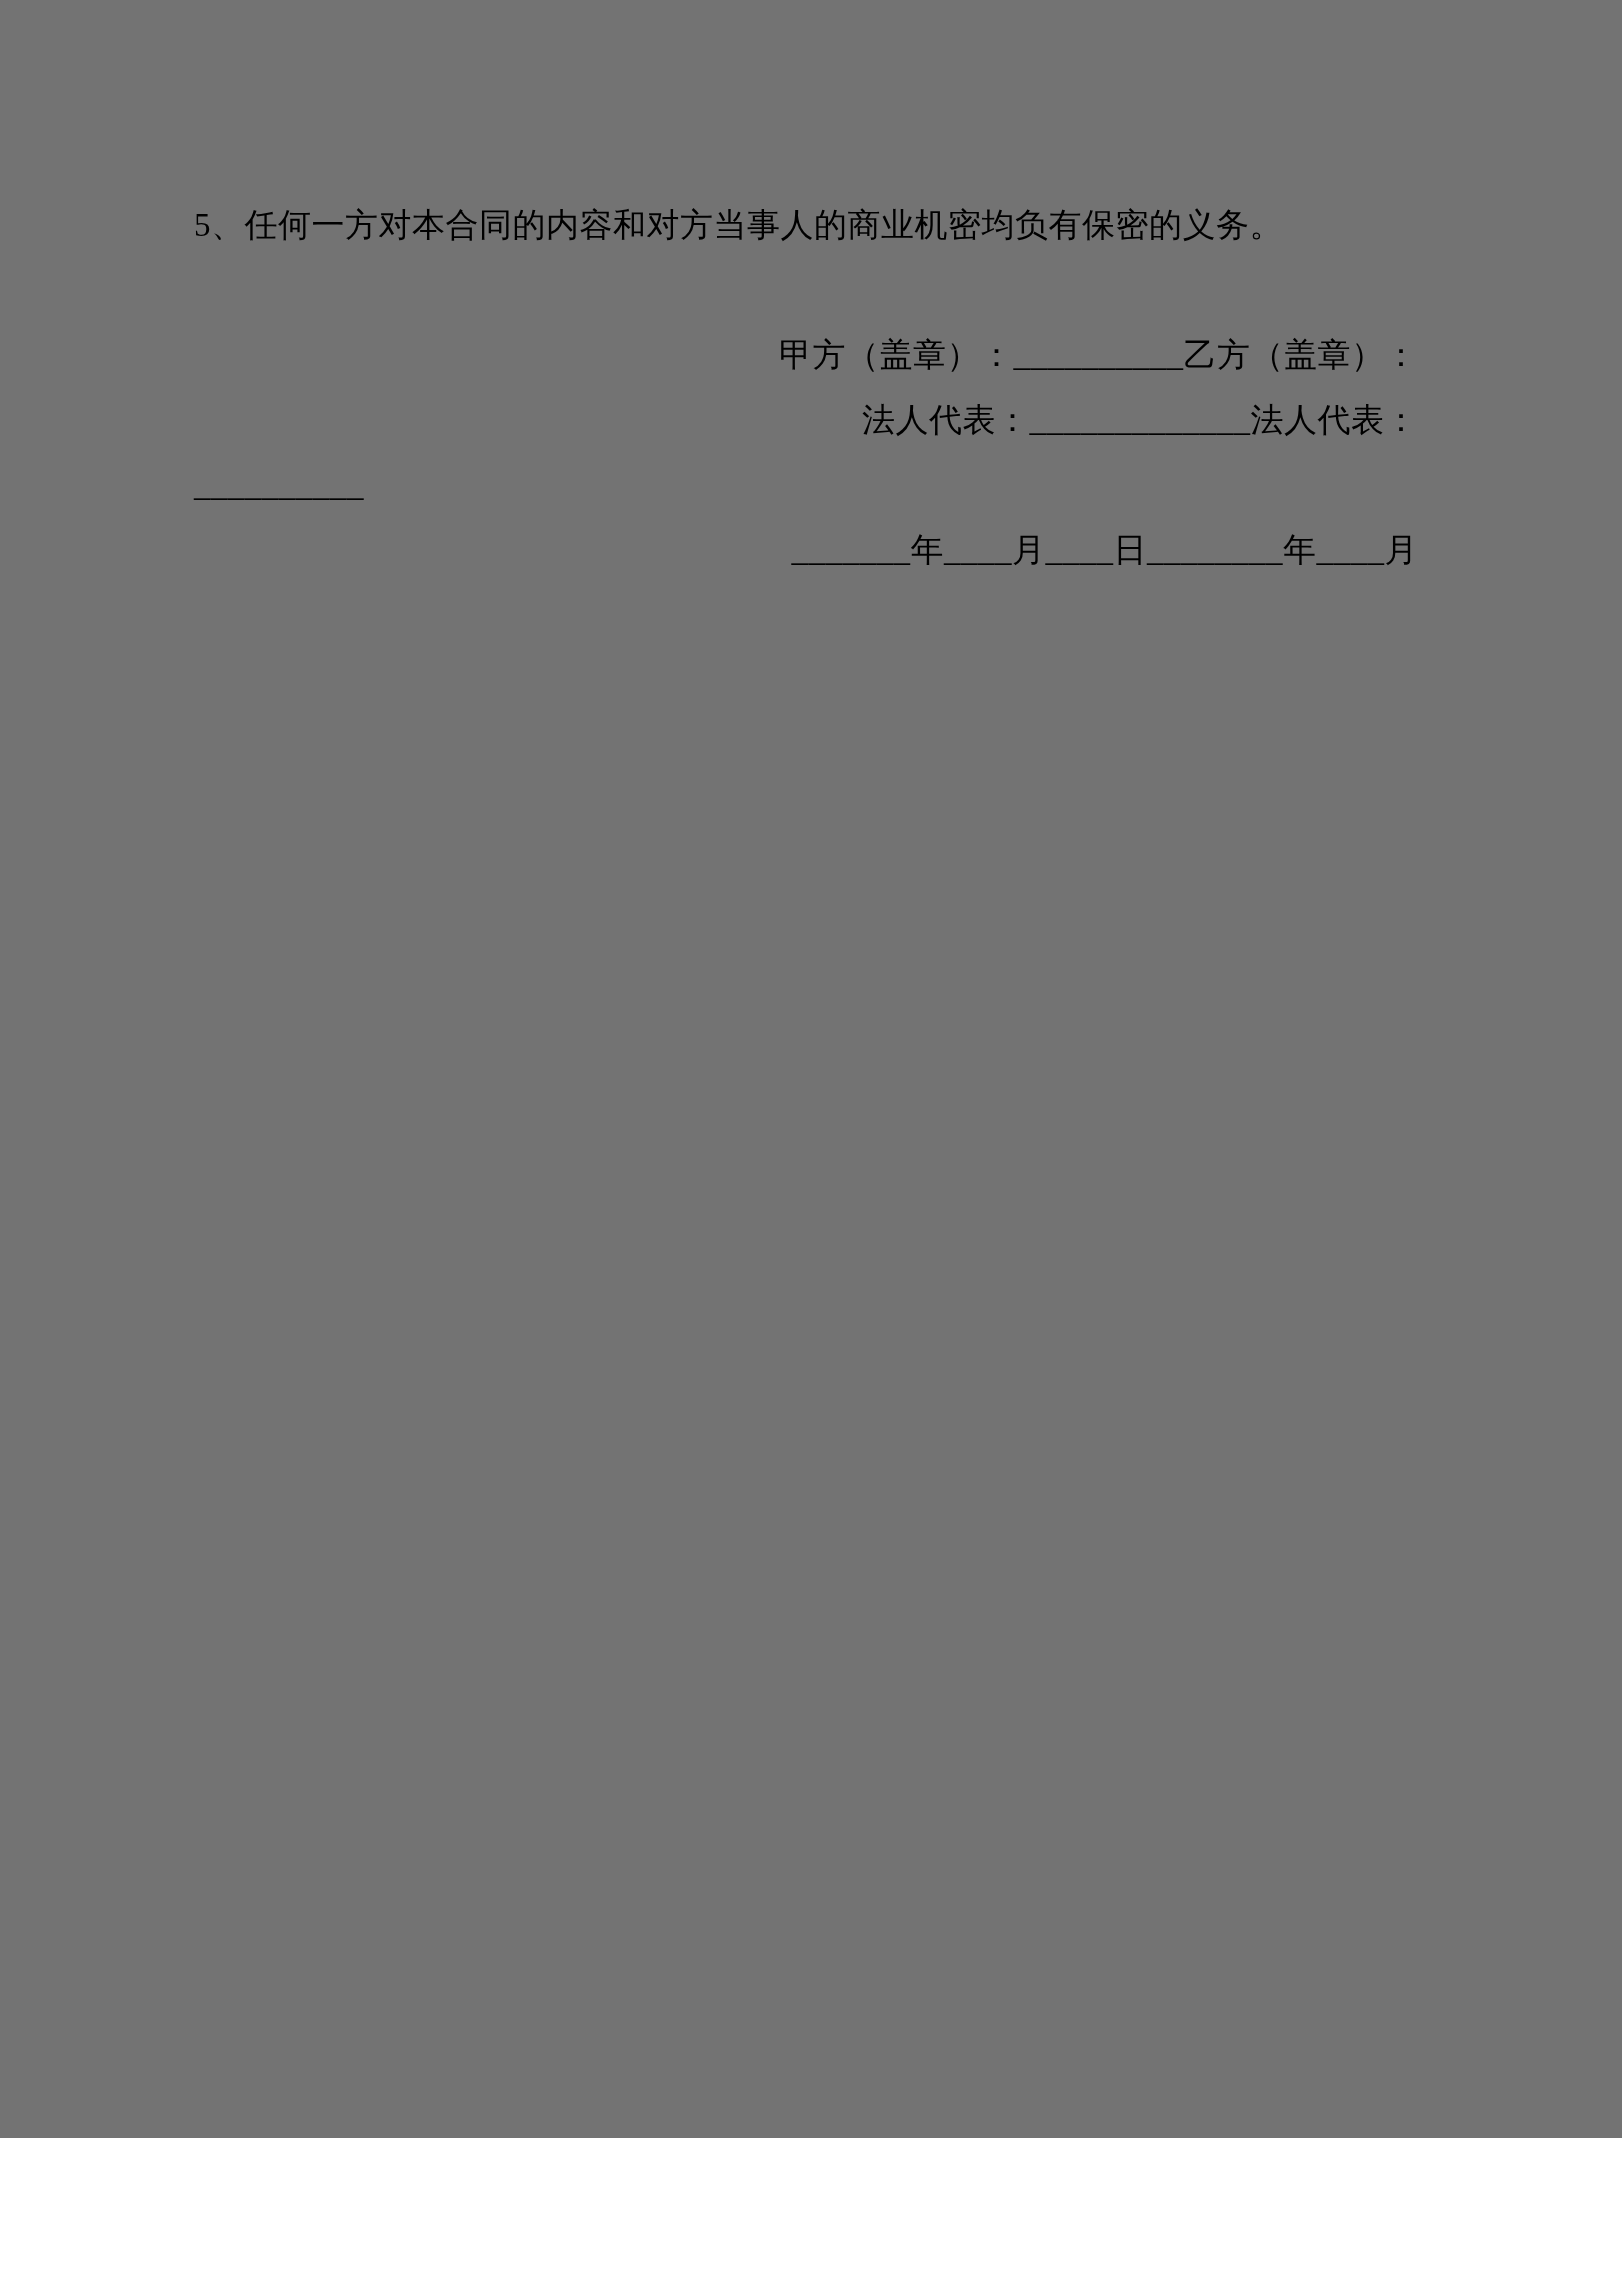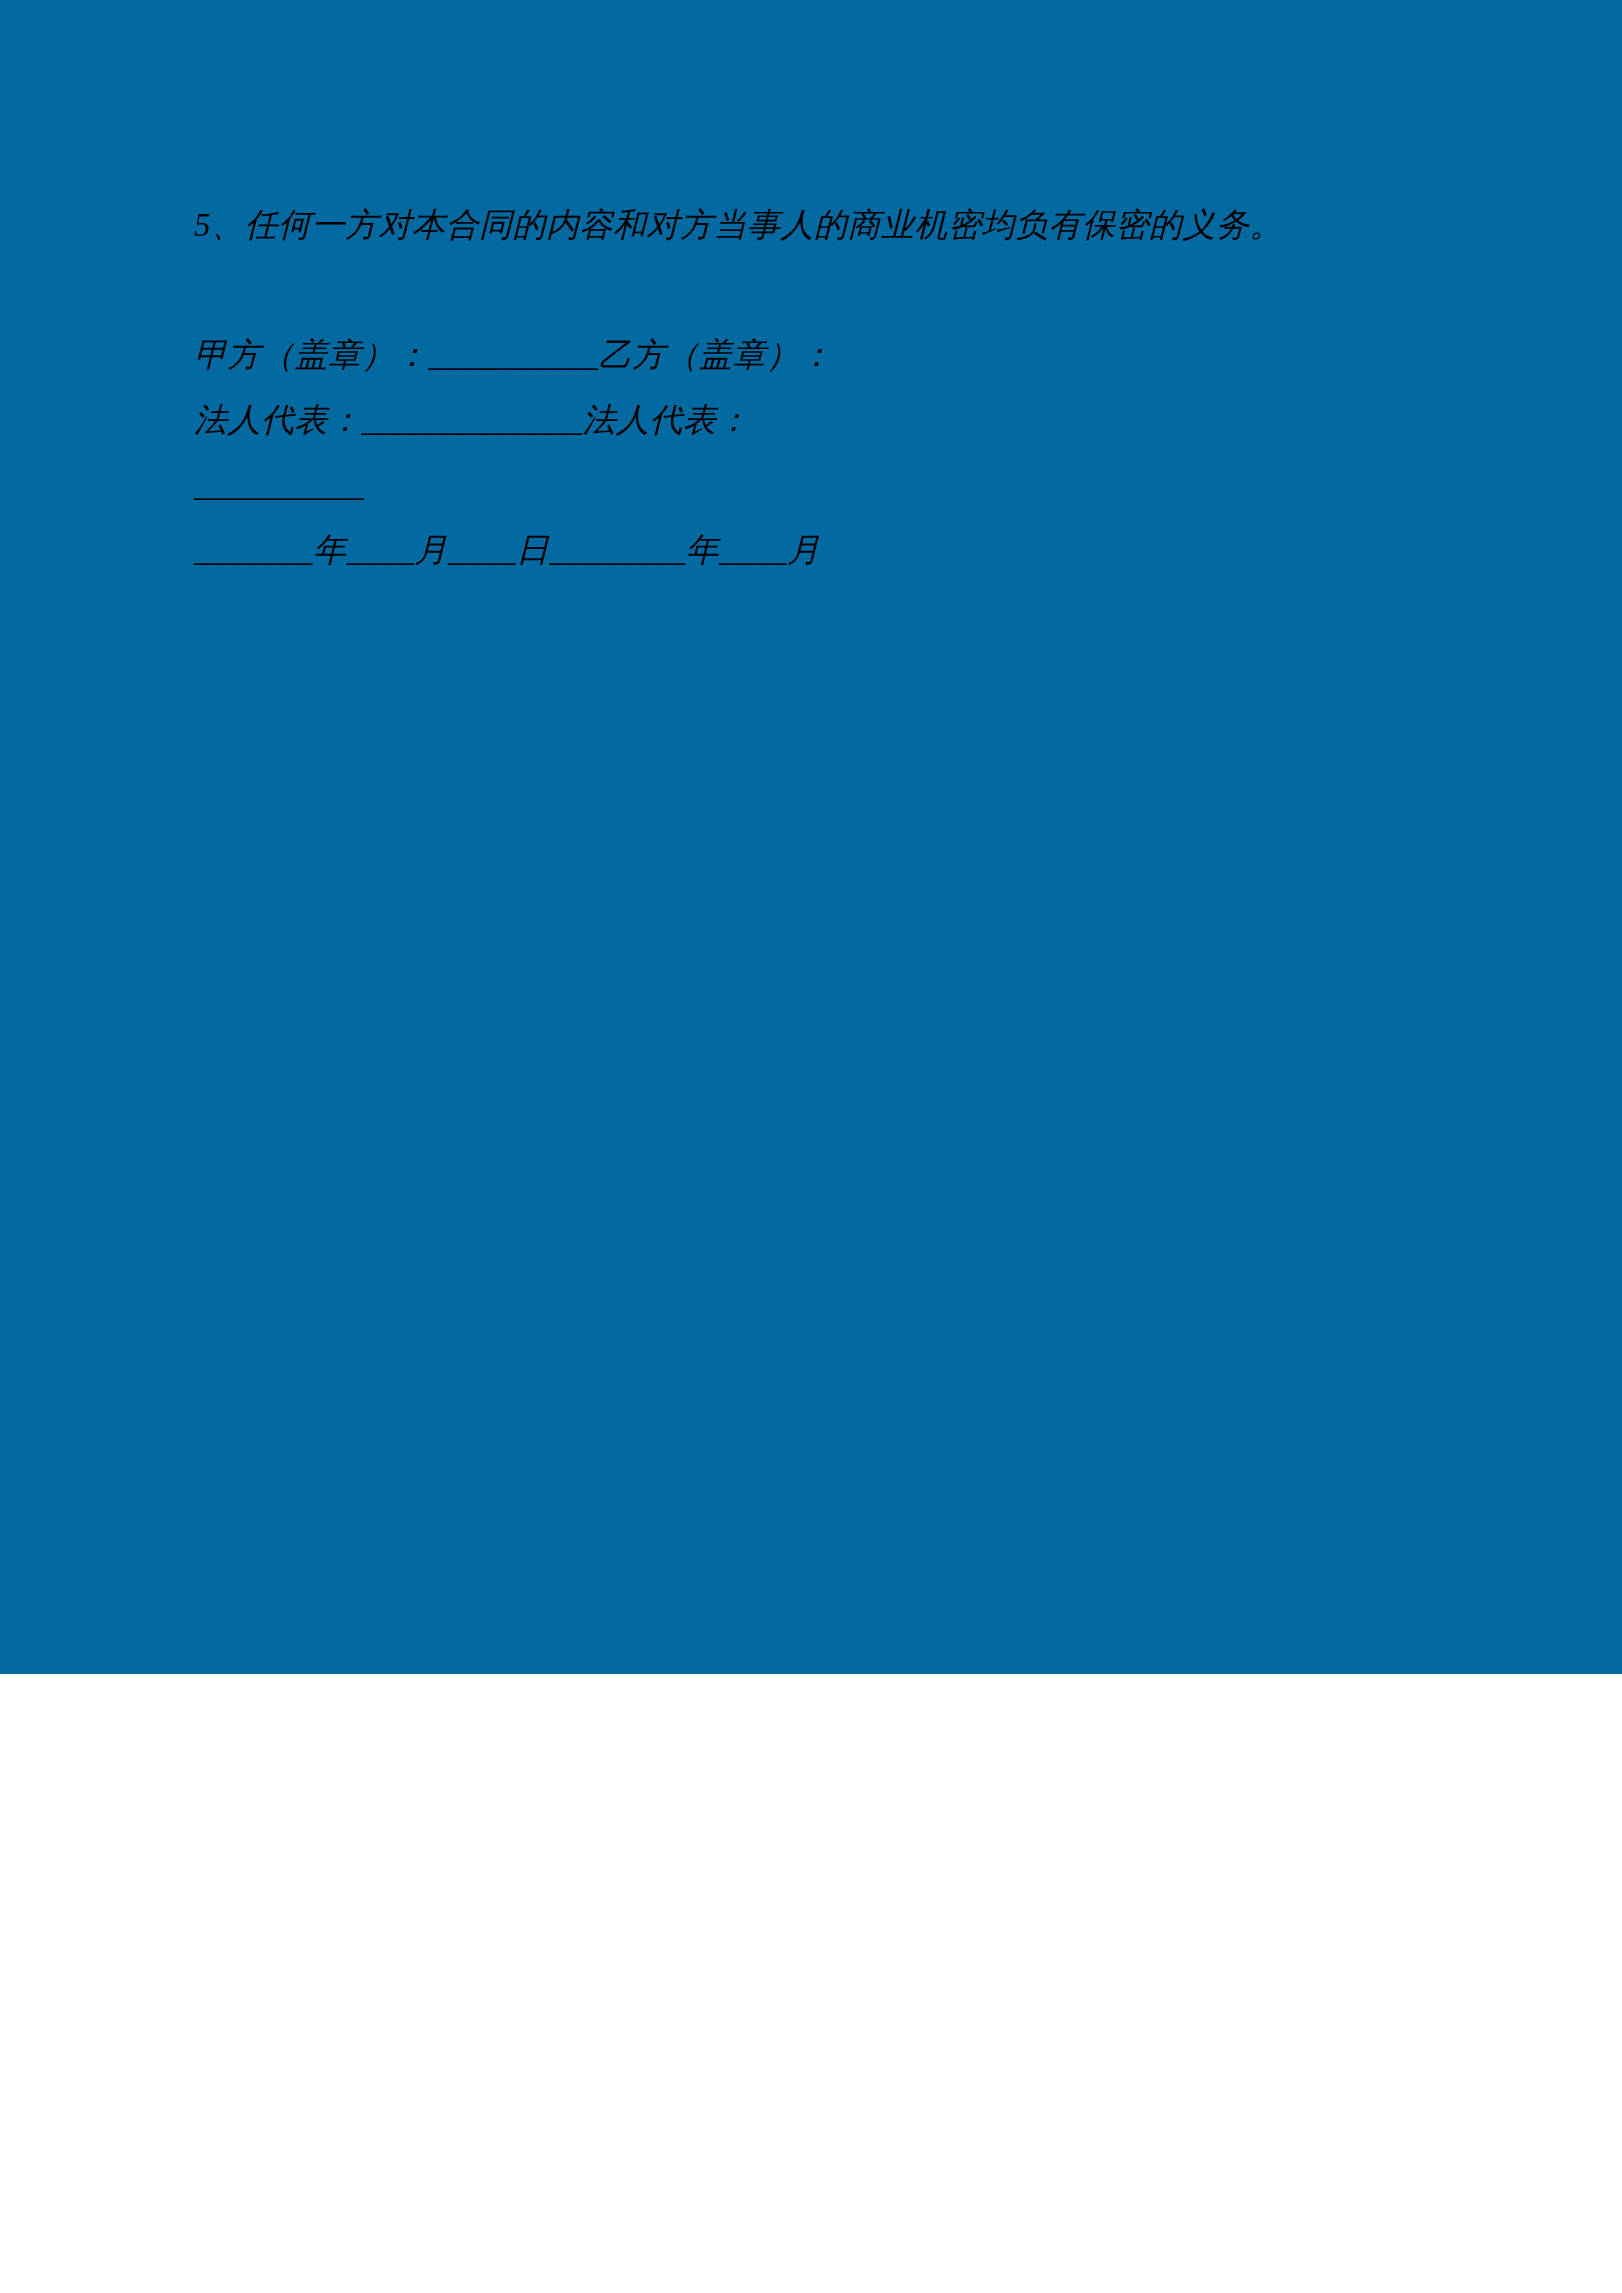--- a/index.html
+++ b/index.html
@@ -3,47 +3,46 @@
 <meta charset="utf-8">
 <style>
   html, body {
     margin: 0;
     padding: 0;
     background: #ffffff;
   }
   .page {
     position: relative;
     width: 1623px;
-    height: 1674px;
-    background: #0369a1;
+    height: 2138px;
+    background: #737373;
     color: #000000;
     font-family: "Liberation Serif", "DejaVu Serif", serif;
     overflow: hidden;
-    font-style: italic;
   }
   .content {
     position: absolute;
     top: 193px;
     left: 194px;
     right: 205px;
   }
   .line {
     margin: 0;
     height: 65px;
     line-height: 65px;
     font-size: 33px;
     white-space: nowrap;
     letter-spacing: 0.5px;
   }
   .spacer {
     height: 65px;
   }
   .row {
     display: flex;
-    justify-content: flex-start;
+    justify-content: flex-end;
     align-items: baseline;
   }
   .footer {
     position: absolute;
     top: 2118px;
     left: 0;
     width: 1555px;
     height: 36px;
     line-height: 36px;
     text-align: center;

